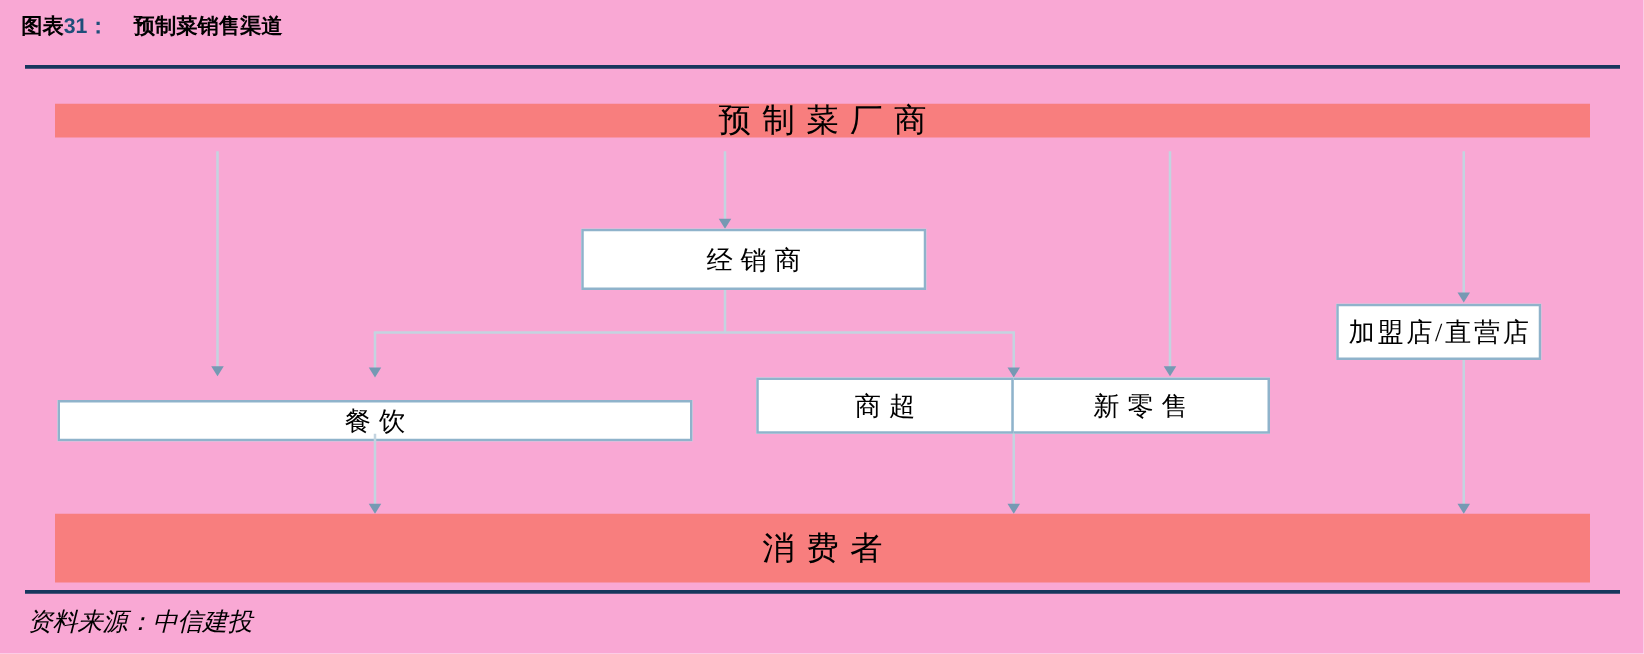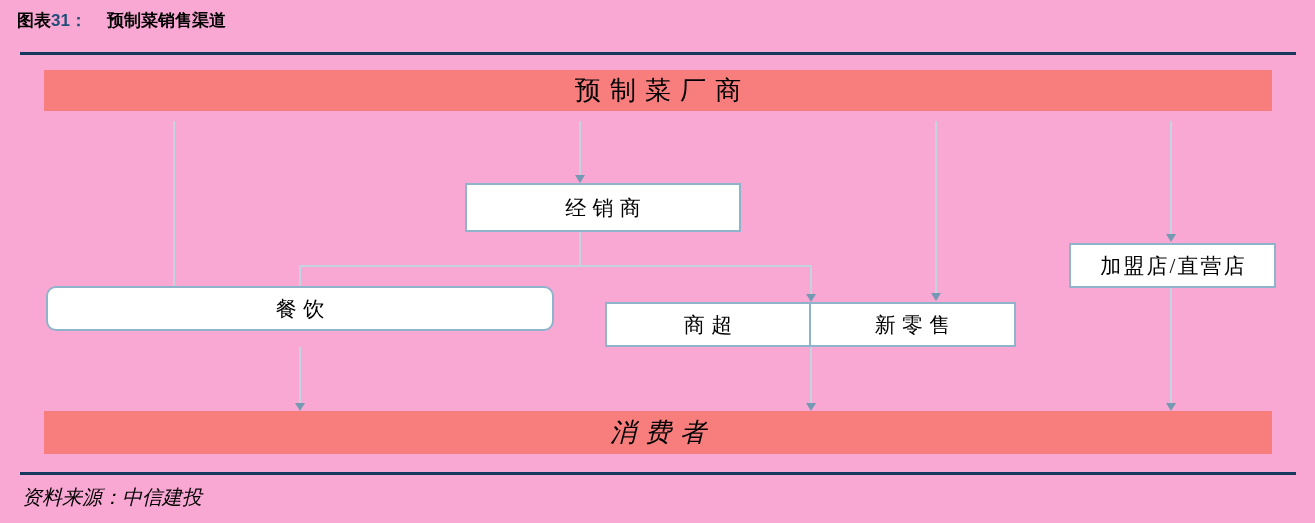--- a/index.html
+++ b/index.html
@@ -42,40 +42,40 @@
     width: 1228px;
     background: #F87E7E;
     display: flex;
     align-items: center;
     justify-content: center;
     font-size: 26px;
     color: #000000;
     letter-spacing: 0.35em;
     text-indent: 0.35em;
   }
-  .band-top { top: 70px; height: 41px; text-align: right; }
-  .band-bottom { top: 411px; height: 43px; font-style: italic; }
+  .band-top { top: 83px; height: 27px; text-align: right; }
+  .band-bottom { top: 411px; height: 55px; }
 
   
   .node {
     position: absolute;
     background: #ffffff;
     border: 2px solid #8FB3CB;
     box-sizing: border-box;
     display: flex;
     align-items: center;
     justify-content: center;
     font-size: 21px;
     color: #000000;
     letter-spacing: 0.3em;
     text-indent: 0.3em;
   }
   .node-distributor { left: 465px; top: 183px; width: 276px; height: 49px; }
-  .node-franchise   { left: 1069px; top: 243px; width: 207px; height: 45px; letter-spacing: 0.1em; text-indent: 0.1em; }
-  .node-catering    { left: 46px;  top: 286px; width: 508px; height: 45px; border-width: 2.5px; border-radius: 10px; }
+  .node-franchise   { left: 1069px; top: 243px; width: 164px; height: 45px; letter-spacing: 0.1em; text-indent: 0.1em; }
+  .node-catering    { left: 46px;  top: 320px; width: 508px; height: 33px; border-width: 2.5px; }
   .node-supermarket { left: 605px; top: 302px; width: 206px; height: 45px; border-width: 2.5px; }
   .node-newretail   { left: 809px; top: 302px; width: 207px; height: 45px; border-width: 2.5px; }
 
   
   .conn-v {
     position: absolute;
     width: 2px;
     background: #C3D4E0;
   }
   .conn-h {

